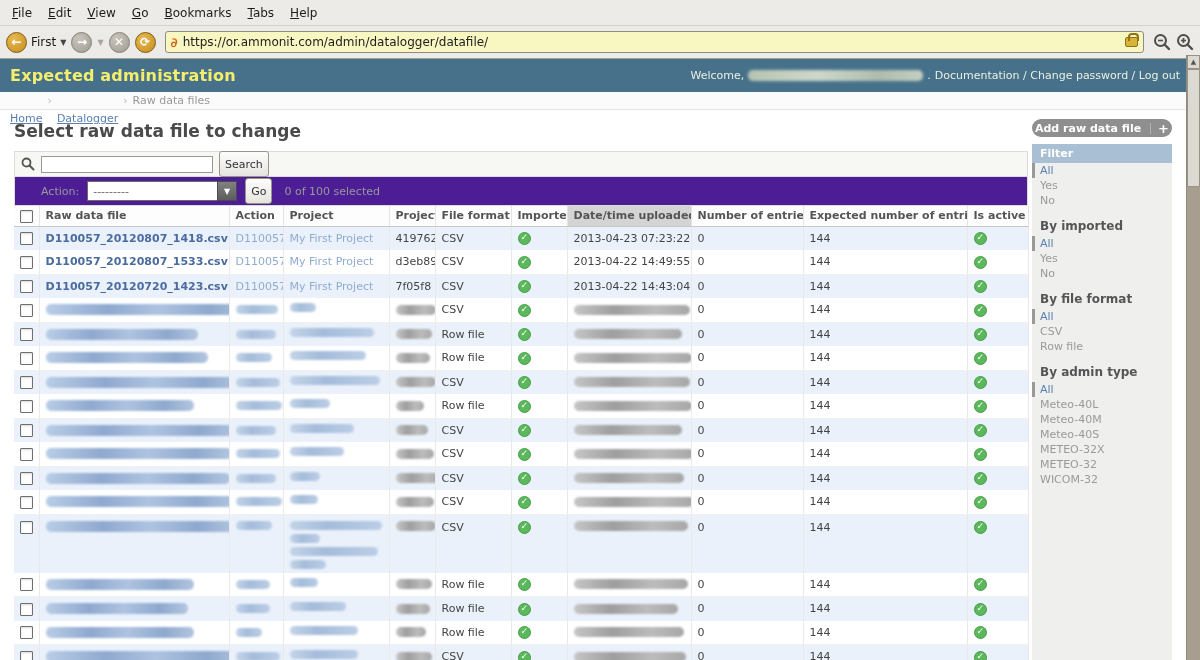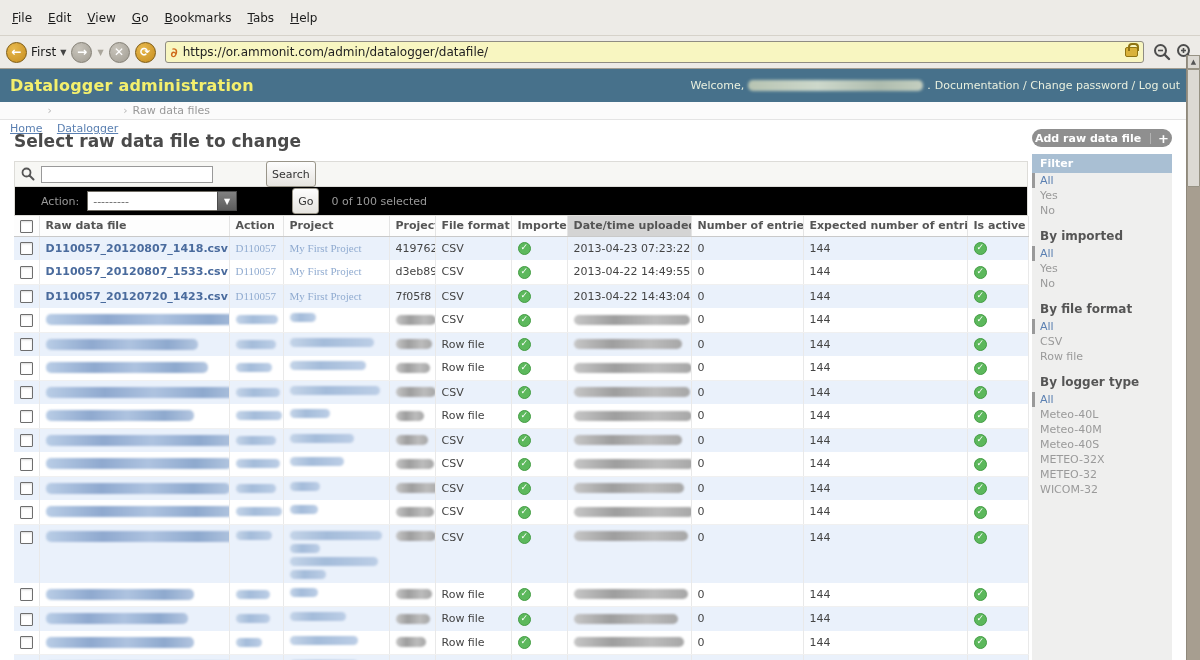--- a/index.html
+++ b/index.html
@@ -5,21 +5,21 @@
   * { margin:0; padding:0; box-sizing:border-box; }
   html,body { width:1200px; height:660px; overflow:hidden; }
   body {
     font-family:"DejaVu Sans","Liberation Sans",sans-serif;
     font-size:11px; color:#444; background:#fff; position:relative;
   }
   a { text-decoration:none; cursor:pointer;margin-top:36px; }
 
   
   .menubar {
-    height:36px; background:#edebe7; border-bottom:1px solid #d6d2ca;
+    height:26px; background:#edebe7; border-bottom:1px solid #d6d2ca;
     display:flex; align-items:center; padding-left:4px; font-size:12px; color:#1c1c1c;
   }
   .menu-item { padding:2px 8px; cursor:default; }
   .menu-item .mn { text-decoration:underline; }
   .btoolbar {
     height:33px; background:#edebe7; border-bottom:1px solid #a39e92;
     display:flex; align-items:center; padding:0 6px; gap:5px;
   }
   .circ {
     width:21px; height:21px; border-radius:50%; flex:0 0 auto;
@@ -72,25 +72,24 @@
   
   .toolbar-search {
     background:#f7f7f4; border:1px solid #dddcd8; border-bottom:none;
     padding:3px 6px; display:flex; align-items:center; gap:6px; height:25px;
   }
   .search-input { width:172px; height:17px; border:1px solid #999; background:#fff; font-size:11px; padding:0 3px; }
   .btn {
     background:linear-gradient(#fdfdfd,#e6e4df); border:1px solid #999589; border-radius:3px;
     font-size:11px; color:#333; padding:1px 5px; cursor:pointer; height:26px; line-height:13px;
     font-family:inherit;
-    margin-left:47px;
   }
   
   .actions {
-    background:#000000; border:1px solid #dddcd8; padding:5px 6px 5px 26px;
+    background:#4c1d95; border:1px solid #dddcd8; padding:5px 6px 5px 26px;
     display:flex; align-items:center; gap:8px; height:30px;
   }
   .action-label { color:#999; }
   .select { display:flex; height:20px; cursor:pointer; }
   .sel-text { width:130px; background:#fff; border:1px solid #6f6c64; border-right:none; color:#666;
     display:flex; align-items:center; padding:0 5px; }
   .sel-btn { width:20px; background:linear-gradient(#818181,#5c5c5c); border:1px solid #4a4a4a;
     color:#fff; font-size:8px; display:flex; align-items:center; justify-content:center; }
   .sel-note { color:#999; margin-left:4px; }
 
@@ -104,21 +103,21 @@
   .results th.cb-col { cursor:default; }
   .results th.sorted { background:#d4d4d4; }
   .results td {
     padding:0 6px; border-right:1px solid #e9e9e9; border-bottom:1px solid #f0f0f0;
     height:24px; vertical-align:middle; white-space:nowrap; overflow:hidden; color:#444;
   }
   tr.row-odd td { background:#eaf1fb; border-bottom:none; }
   tr.row-even td { background:#fff; }
   tr.tall td { vertical-align:top; padding-top:6px; }
   .file-link { color:#4a6b9d; font-weight:bold; }
-  .lite-link { color:#90abd0;font-family:Liberation Serif, serif; }
+  .lite-link { color:#90abd0; }
   .config-txt { color:#888; }
   .cb { display:inline-block; width:13px; height:13px; background:#fff; border:1px solid #6e6e6e;
     border-radius:1px; box-shadow:inset 0 1px 2px rgba(0,0,0,.15); cursor:pointer; vertical-align:middle; }
   .check { display:inline-block; width:13px; height:13px; border-radius:50%; background:#5cb85c;
     border:1px solid #449d44; position:relative; vertical-align:middle; }
   .check::after { content:'✓'; position:absolute; left:2px; top:-1px; color:#fff; font-size:9px; font-weight:bold; }
 
   
   .rd { border-radius:5px; }
   .rd-blue { height:11px; background:linear-gradient(90deg,#b9cde6,#8fa9cf 30%,#aec3e0 55%,#8ea9ce 80%,#b3c6e0); filter:blur(1.3px); }
@@ -179,21 +178,21 @@
   </svg>
   <svg class="mag" width="18" height="18" viewBox="0 0 18 18">
     <circle cx="7.5" cy="7.5" r="5.5" fill="#e9e7e2" stroke="#4d4d4d" stroke-width="2"></circle>
     <line x1="5" y1="7.5" x2="10" y2="7.5" stroke="#4d4d4d" stroke-width="1.6"></line>
     <line x1="7.5" y1="5" x2="7.5" y2="10" stroke="#4d4d4d" stroke-width="1.6"></line>
     <line x1="11.5" y1="11.5" x2="16" y2="16" stroke="#4d4d4d" stroke-width="2.4" stroke-linecap="round"></line>
   </svg>
 </div>
 
 <div class="admin-header">
-  <span class="site-title">Datalogger administration</span>
+  <span class="site-title">Expected administration</span>
   <span class="usertools">
     <span>Welcome,</span>
     <span class="redact-light"></span>
     <span>.</span>
     <span> <a>Documentation</a> / <a>Change password</a> / <a>Log out</a></span>
   </span>
 </div>
 
 <div class="breadcrumbs">
     <a>Home</a>
@@ -652,21 +651,21 @@
             </div>
             <div class="filter-group">
               <h3>By file format</h3>
               <ul>
                 <li class="selected">All</li>
                 <li>CSV</li>
                 <li>Row file</li>
               </ul>
             </div>
             <div class="filter-group">
-              <h3>By logger type</h3>
+              <h3>By admin type</h3>
               <ul>
                 <li class="selected">All</li>
                 <li>Meteo-40L</li>
                 <li>Meteo-40M</li>
                 <li>Meteo-40S</li>
                 <li>METEO-32X</li>
                 <li>METEO-32</li>
                 <li>WICOM-32</li>
               </ul>
             </div>

